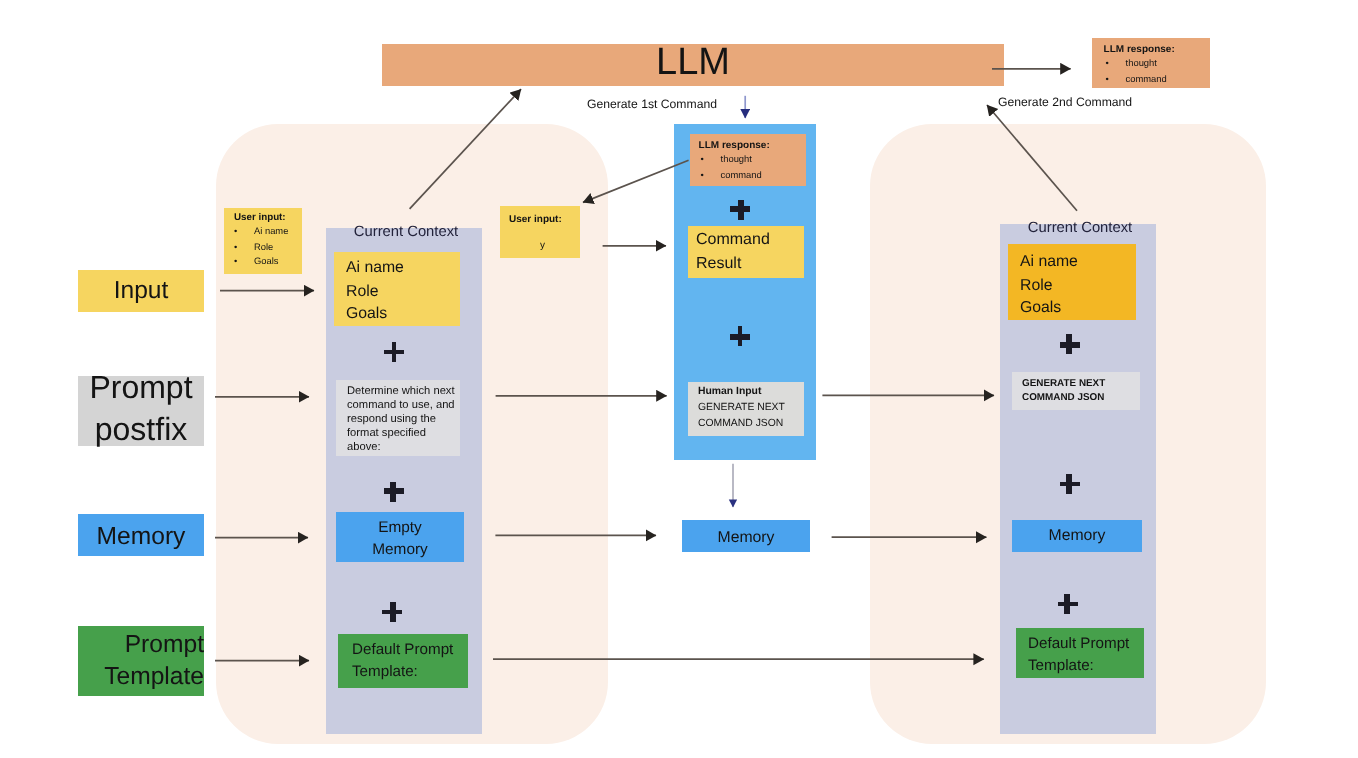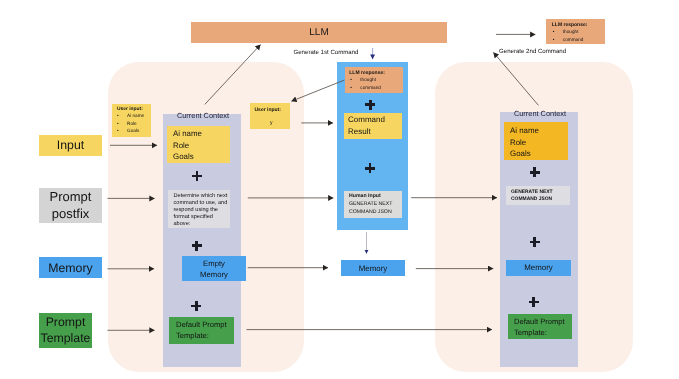--- a/index.html
+++ b/index.html
@@ -23,45 +23,45 @@
   ul.bl li::before{content:"\2022";position:absolute;left:0;top:0;}
 </style>
 </head>
 <body>
 
 <div id="stage">
 
   <div class="abs panel" style="left:108px;top:62px;width:196px;height:310px;"></div>
   <div class="abs panel" style="left:435px;top:62px;width:198px;height:310px;"></div>
 
-  <div class="abs ctr" style="left:191px;top:22px;width:256px;height:20.5px;background:#e8a87a;font-size:10px;">
+  <div class="abs ctr" style="left:191px;top:22px;width:311px;height:20.5px;background:#e8a87a;font-size:19px;">
     <span>LLM</span>
   </div>
 
   <div class="abs" style="left:545.8px;top:18.5px;width:59px;height:25.8px;background:#e8a87a;padding:3.5px 0 0 6px;font-size:4.7px;">
     <div style="font-weight:bold;font-size:5px;">LLM response:</div>
     <ul class="bl bl2" style="font-size:4.7px;line-height:1.74;padding-left:1px;">
       <li>thought</li>
       <li>command</li>
     </ul>
   </div>
 
   <div class="abs" style="left:291px;top:49px;width:70px;font-size:6.1px;text-align:center;">Generate 1st Command</div>
   <div class="abs" style="left:499px;top:48px;width:80px;font-size:6.1px;text-align:left;">Generate 2nd Command</div>
 
   <div class="abs ctr" style="left:39px;top:134.5px;width:63px;height:21.5px;background:#f6d560;font-size:12.3px;">
     <span>Input</span>
   </div>
-  <div class="abs ctr" style="left:39px;top:188px;width:63px;height:34.5px;background:#d4d4d4;font-size:13px;line-height:1.32;">
+  <div class="abs ctr" style="left:39px;top:188px;width:63px;height:34.5px;background:#d4d4d4;font-size:16px;line-height:1.32;">
     <span>Prompt postfix</span>
   </div>
   <div class="abs ctr" style="left:39px;top:257px;width:63px;height:21px;background:#4ba3ee;font-size:12.3px;">
     <span>Memory</span>
   </div>
-  <div class="abs ctr" style="left:39px;top:312.5px;width:53px;height:35.5px;background:#46a04b;font-size:12.3px;line-height:1.32;">
+  <div class="abs ctr" style="left:39px;top:312.5px;width:63px;height:35.5px;background:#46a04b;font-size:12.3px;line-height:1.32;text-align:right;">
     <span>Prompt Template</span>
   </div>
 
   <div class="abs" style="left:112px;top:104px;width:39px;height:33px;background:#f6d560;padding:3px 0 0 5px;font-size:4.7px;">
     <div style="font-weight:bold;font-size:4.9px;">User input:</div>
     <ul class="bl" style="white-space:nowrap;line-height:1.62;">
       <li>Ai name</li>
       <li>Role</li>
       <li>Goals</li>
     </ul>
@@ -77,21 +77,21 @@
   <div class="abs lft" style="left:167px;top:126px;width:63px;height:37px;background:#f6d560;font-size:7.9px;line-height:1.47;padding:2px 0 0 6px;white-space:pre-line;justify-content:flex-start;">Ai name
 Role
 Goals</div>
   <div class="abs plus" style="left:191.9px;top:171.0px;"></div>
   <div class="abs" style="left:168px;top:189.5px;width:62px;height:38px;background:#dedee2;font-size:5.6px;line-height:7.1px;padding:3px 0 0 5.5px;box-sizing:border-box;white-space:pre;overflow:visible;">Determine which next
 command to use, and
 respond using the
 format specified
 above:</div>
   <div class="abs plus" style="left:191.8px;top:240.7px;"></div>
-  <div class="abs ctr" style="left:168px;top:255.5px;width:64px;height:25.5px;background:#4ba3ee;font-size:7.7px;line-height:1.5;white-space:pre-line;padding-top:2px;margin-left:14px;">Empty
+  <div class="abs ctr" style="left:168px;top:255.5px;width:64px;height:25.5px;background:#4ba3ee;font-size:7.7px;line-height:1.5;white-space:pre-line;padding-top:2px;">Empty
 Memory</div>
   <div class="abs plus" style="left:191.4px;top:300.9px;"></div>
   <div class="abs lft" style="left:169px;top:317px;width:65px;height:26.5px;background:#46a04b;font-size:7.6px;line-height:1.42;padding:3px 0 0 7px;white-space:pre-line;justify-content:flex-start;">Default Prompt
 Template:</div>
 
   <div class="abs" style="left:337px;top:62px;width:71px;height:168px;background:#62b5f0;"></div>
   <div class="abs" style="left:345.3px;top:67.3px;width:57.5px;height:25.7px;background:#e8a87a;padding:2.5px 0 0 4px;font-size:4.7px;">
     <div style="font-weight:bold;font-size:5px;">LLM response:</div>
     <ul class="bl bl2" style="line-height:1.78;padding-left:1px;">
       <li>thought</li>

